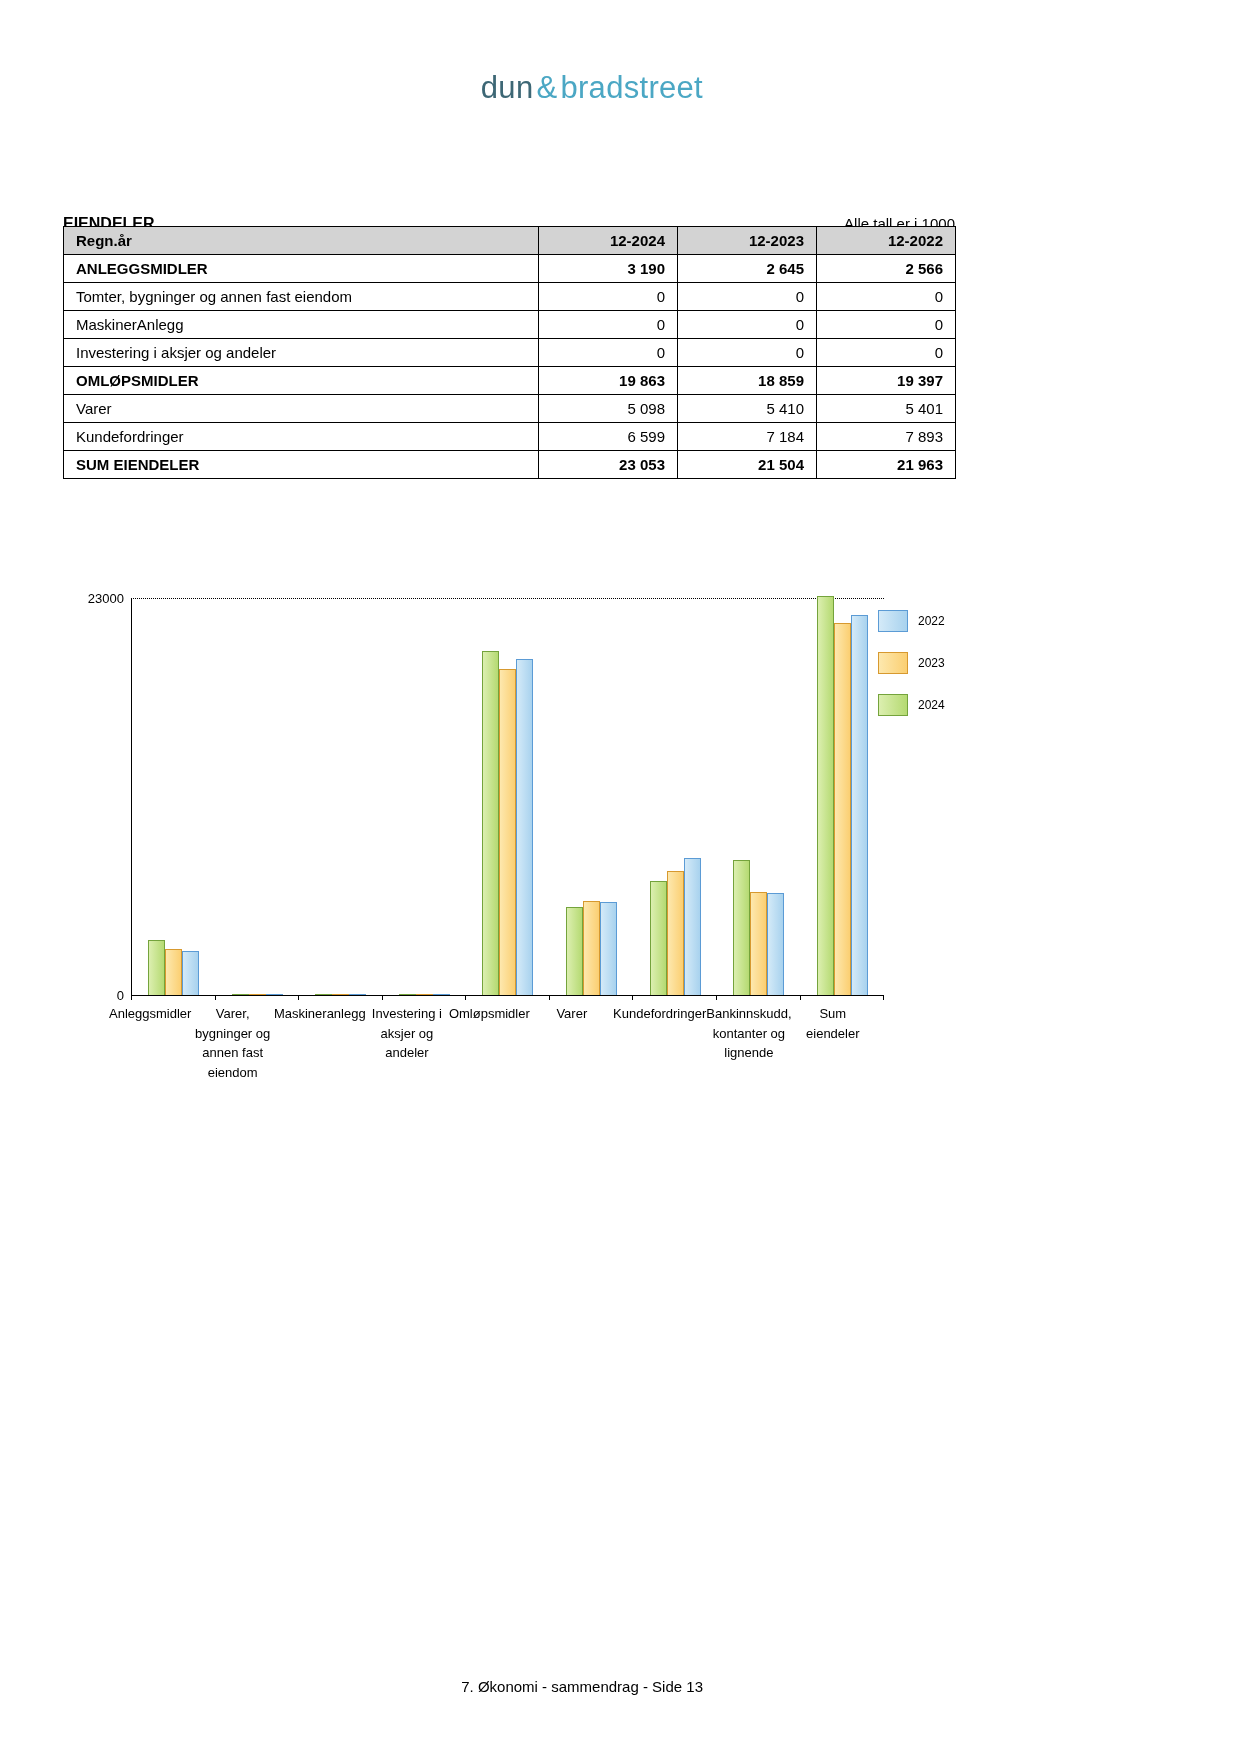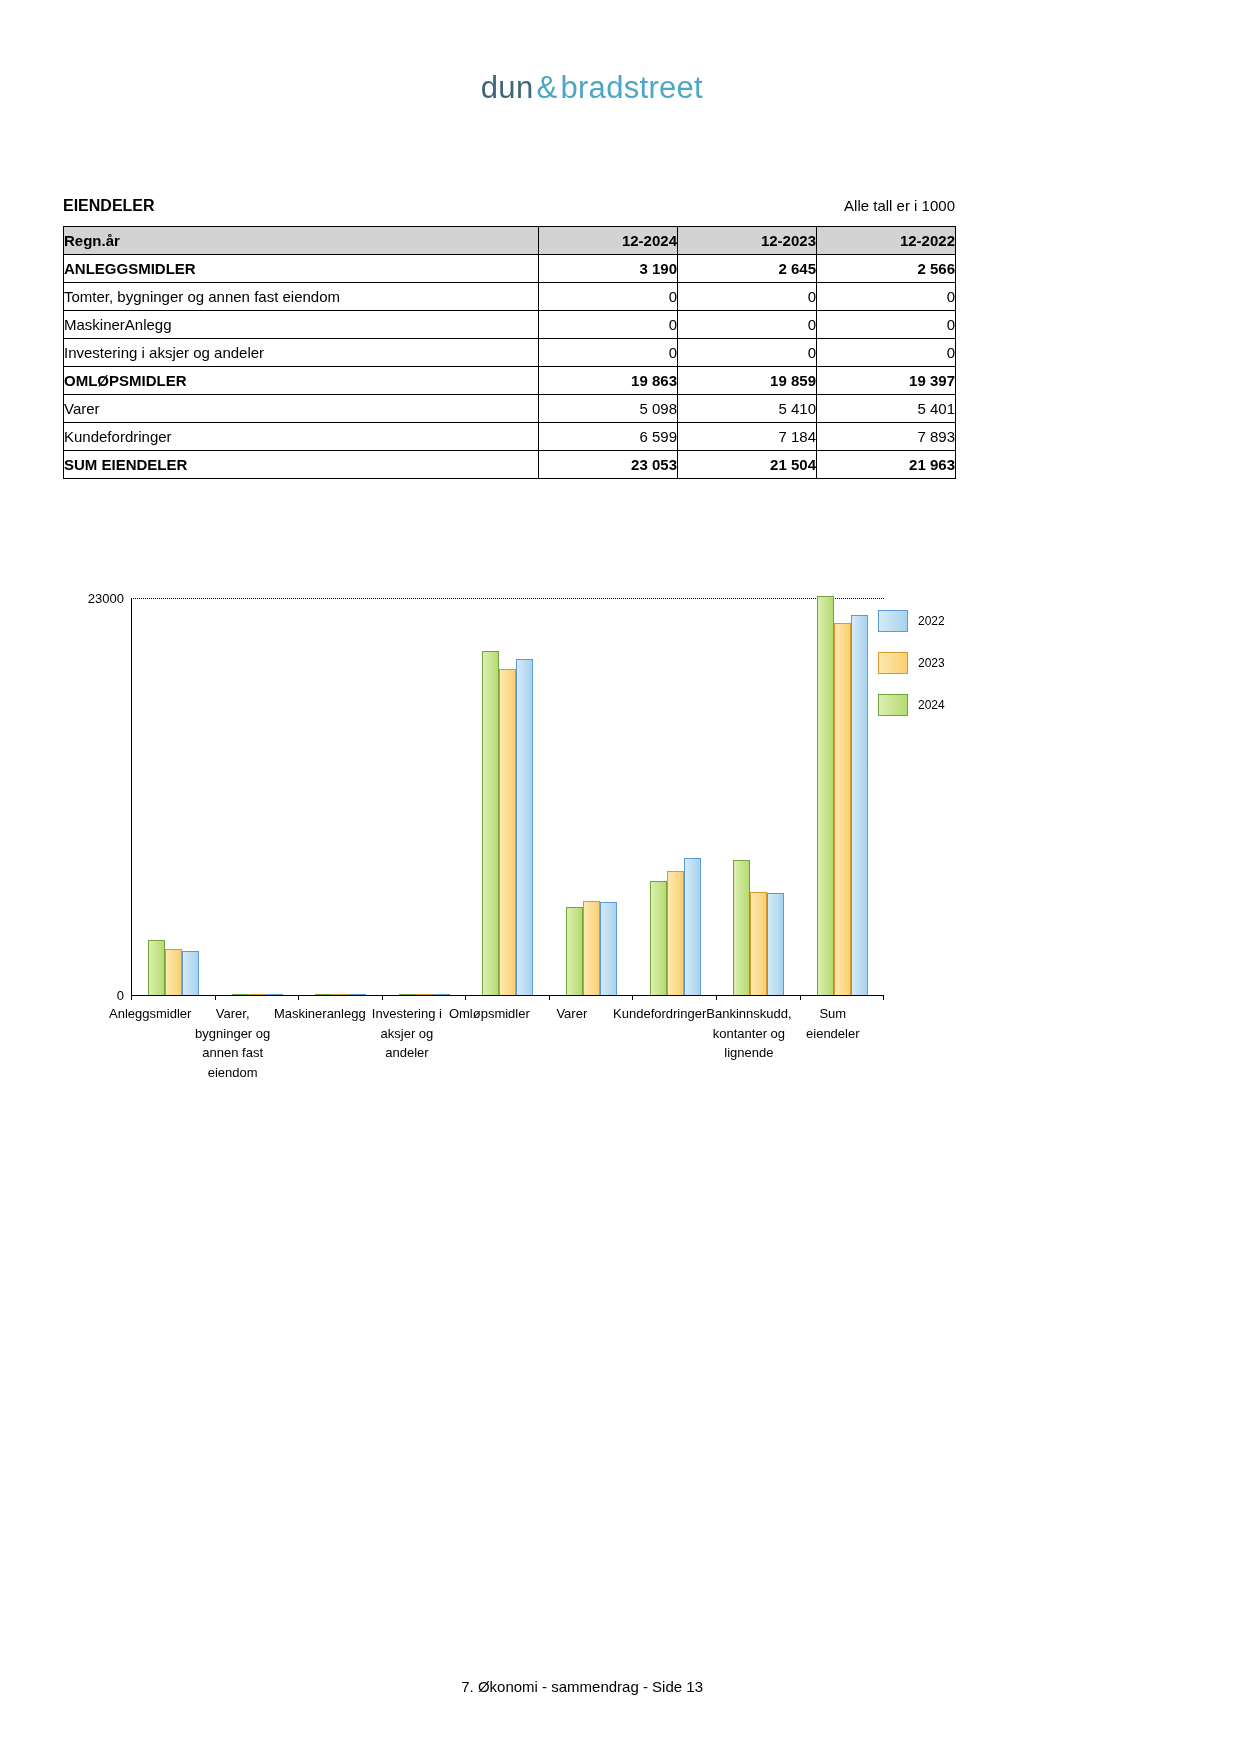--- a/index.html
+++ b/index.html
@@ -7,27 +7,27 @@
   body { font-family:"Liberation Sans", sans-serif; color:#000; }
   .page { position:relative; width:989px; height:1754px; background:#fff; overflow:hidden; }
 
   
   .logo { position:absolute; top:70px; right:286px; font-size:31px; letter-spacing:.3px; white-space:nowrap; }
   .logo-dun { color:#3d6775; }
   .logo-amp { color:#4ba7c4; margin:0 3px; }
   .logo-bradstreet { color:#4ba7c4; }
 
   
-  .head-row { position:absolute; left:63px; top:197px; width:892px; display:flex; justify-content:space-between; align-items:baseline; }
+  .head-row { position:absolute; left:63px; top:215px; width:892px; display:flex; justify-content:space-between; align-items:baseline; }
   .section-title { font-size:16px; font-weight:bold; }
   .units-note { font-size:15px; }
 
   
   table.assets { position:absolute; left:63px; top:226px; width:892px; border-collapse:collapse; table-layout:fixed; font-size:15px; }
-  .assets th, .assets td { border:1px solid #000; padding:4px 0; height:28px; overflow:hidden; white-space:nowrap; }
+  .assets th, .assets td { border:1px solid #000; padding:4px 12px; height:28px; overflow:hidden; white-space:nowrap; }
   .assets th { background:#d3d3d3; font-weight:bold; text-align:left; }
   .assets th.num, .assets td.num { text-align:right; }
   .assets tr.bold td { font-weight:bold; }
 
   
   .chart { position:absolute; left:63px; top:598px; width:1120px; }
   .plot-wrap { position:relative; margin-left:52px; width:753px;padding-left:16px; }
   .plot { position:relative; width:753px; height:398px; border-left:1px solid #000; border-bottom:1px solid #000; border-top:1px dotted #000; }
   .ytick-top { position:absolute; left:-52px; top:-8px; width:44px; text-align:right; font-size:13px; }
   .ytick-bottom { position:absolute; left:-52px; bottom:-8px; width:44px; text-align:right; font-size:13px; }
@@ -97,21 +97,21 @@
         </tr>
         <tr>
           <td>Investering i aksjer og andeler</td>
           <td class="num">0</td>
           <td class="num">0</td>
           <td class="num">0</td>
         </tr>
         <tr class="bold">
           <td>OMLØPSMIDLER</td>
           <td class="num">19 863</td>
-          <td class="num">19 859</td>
+          <td class="num">18 859</td>
           <td class="num">19 397</td>
         </tr>
         <tr>
           <td>Varer</td>
           <td class="num">5 098</td>
           <td class="num">5 410</td>
           <td class="num">5 401</td>
         </tr>
         <tr>
           <td>Kundefordringer</td>

